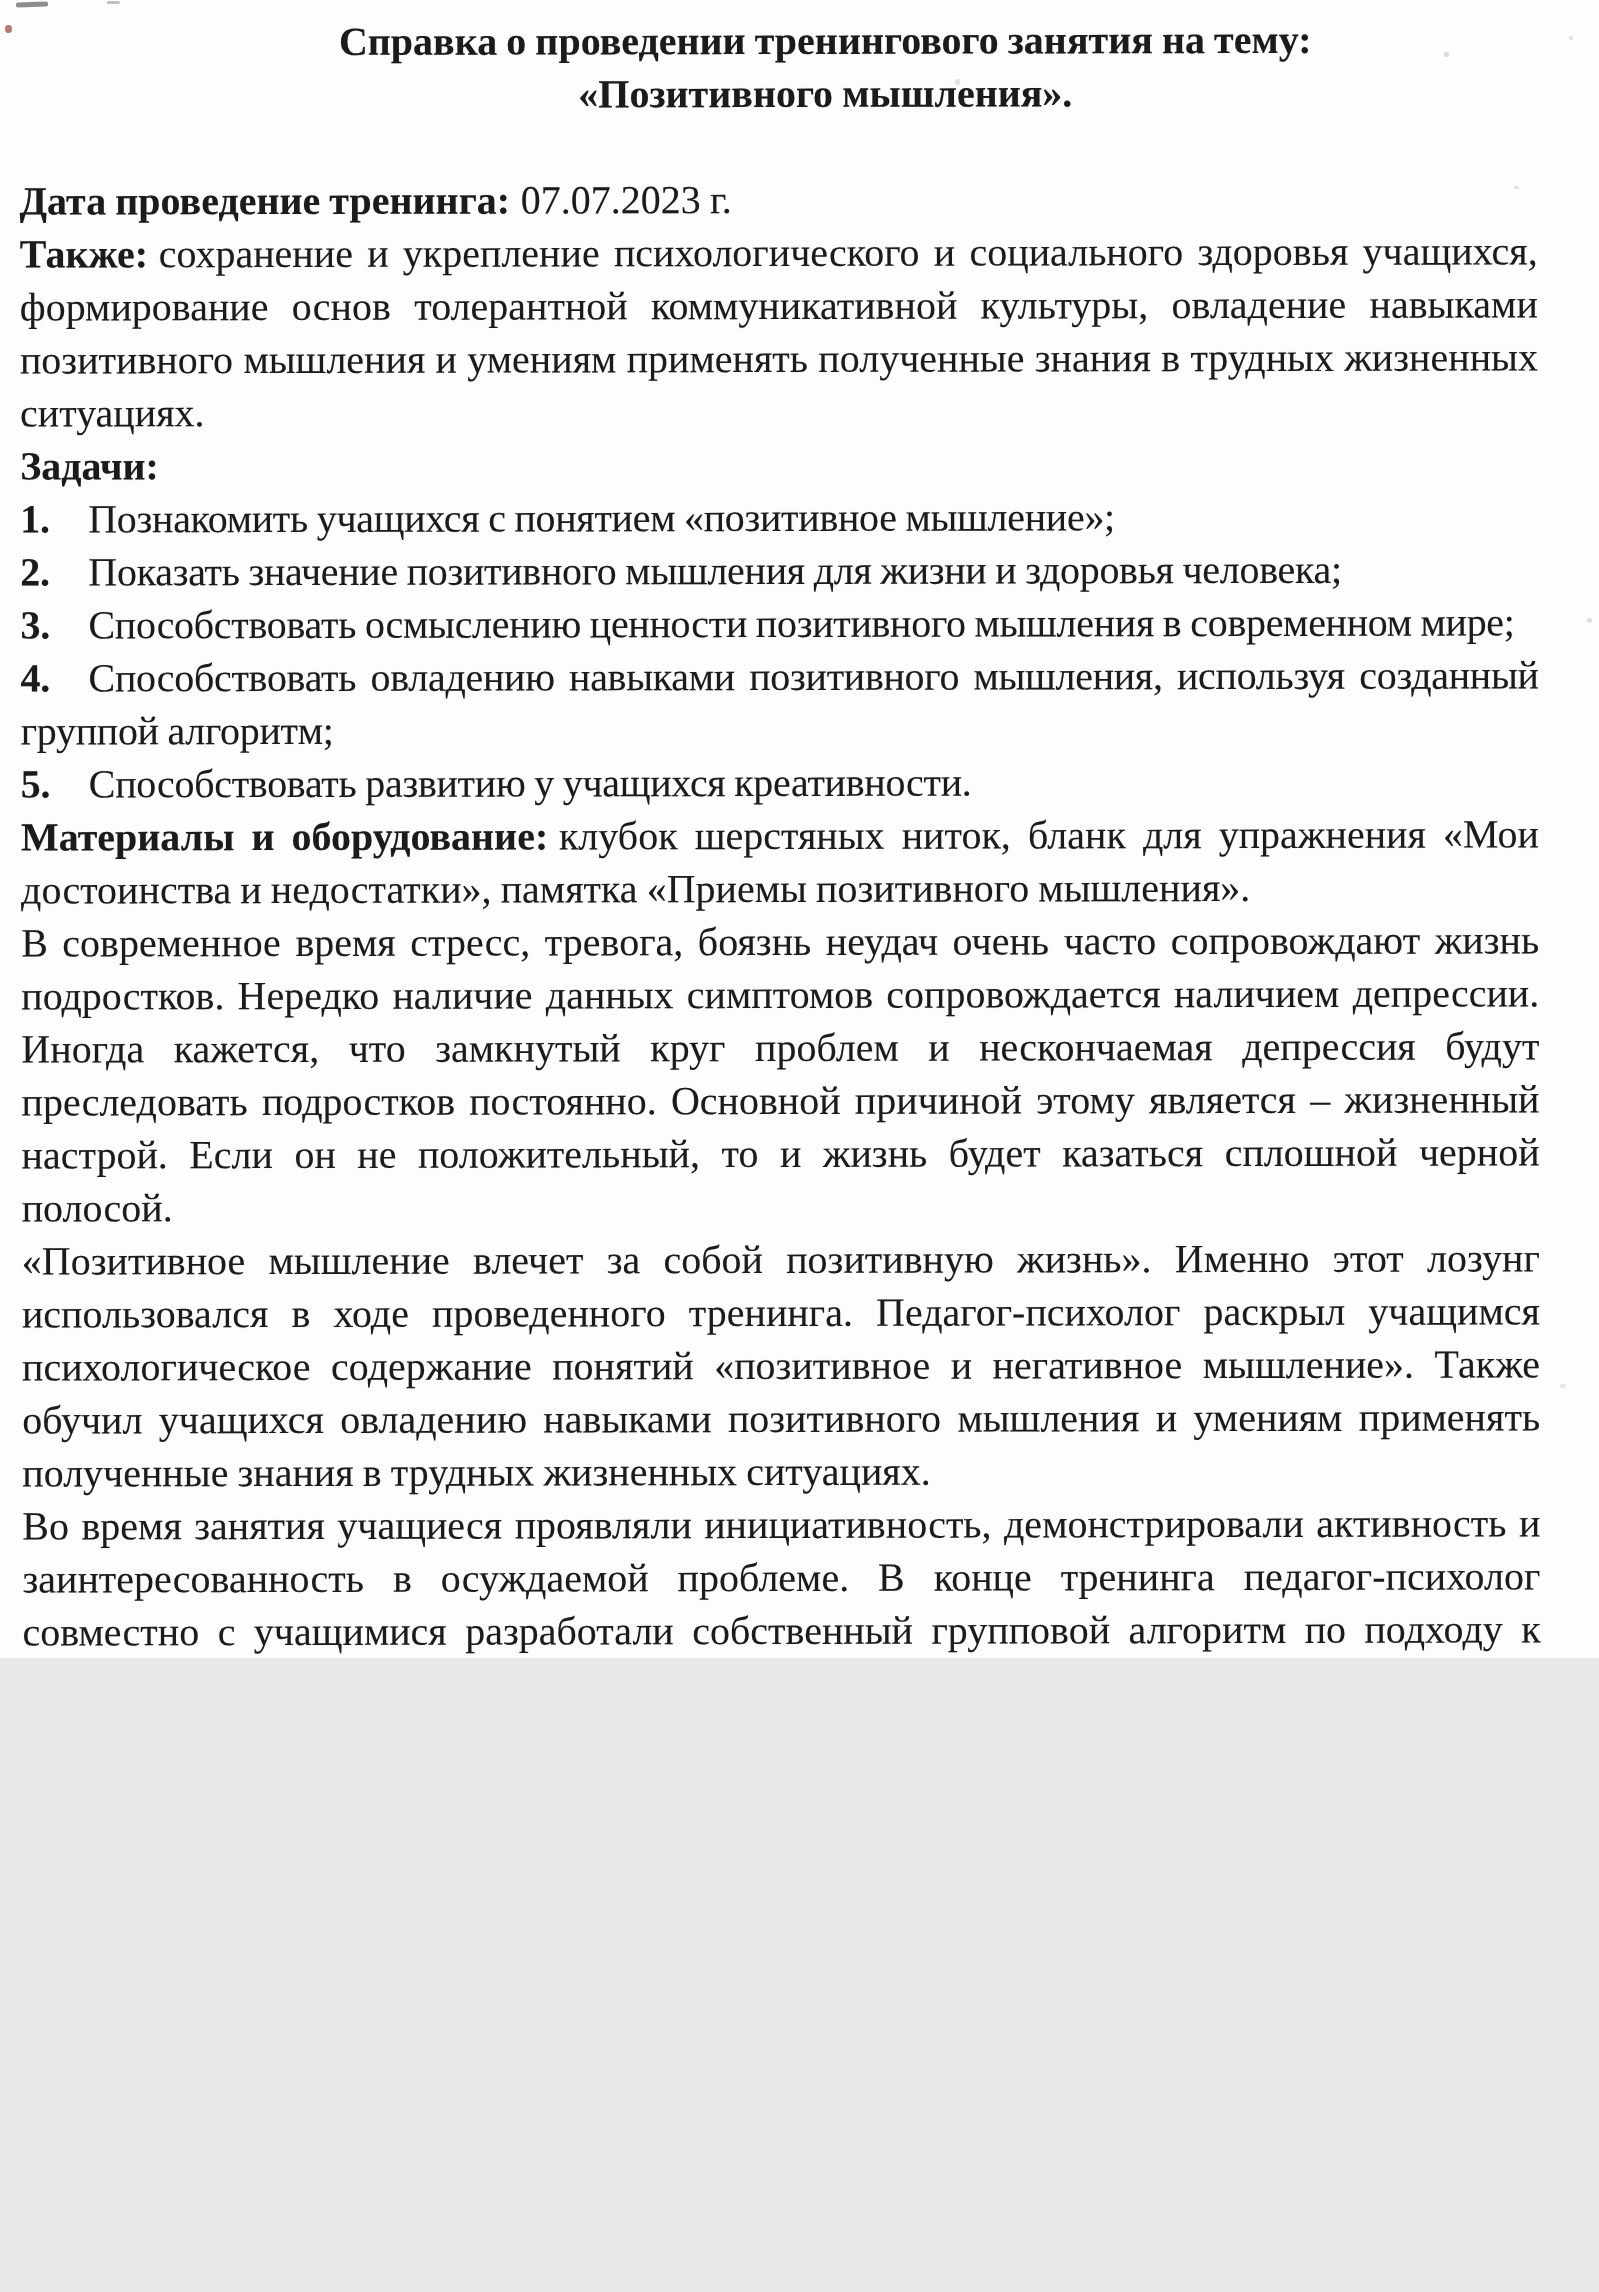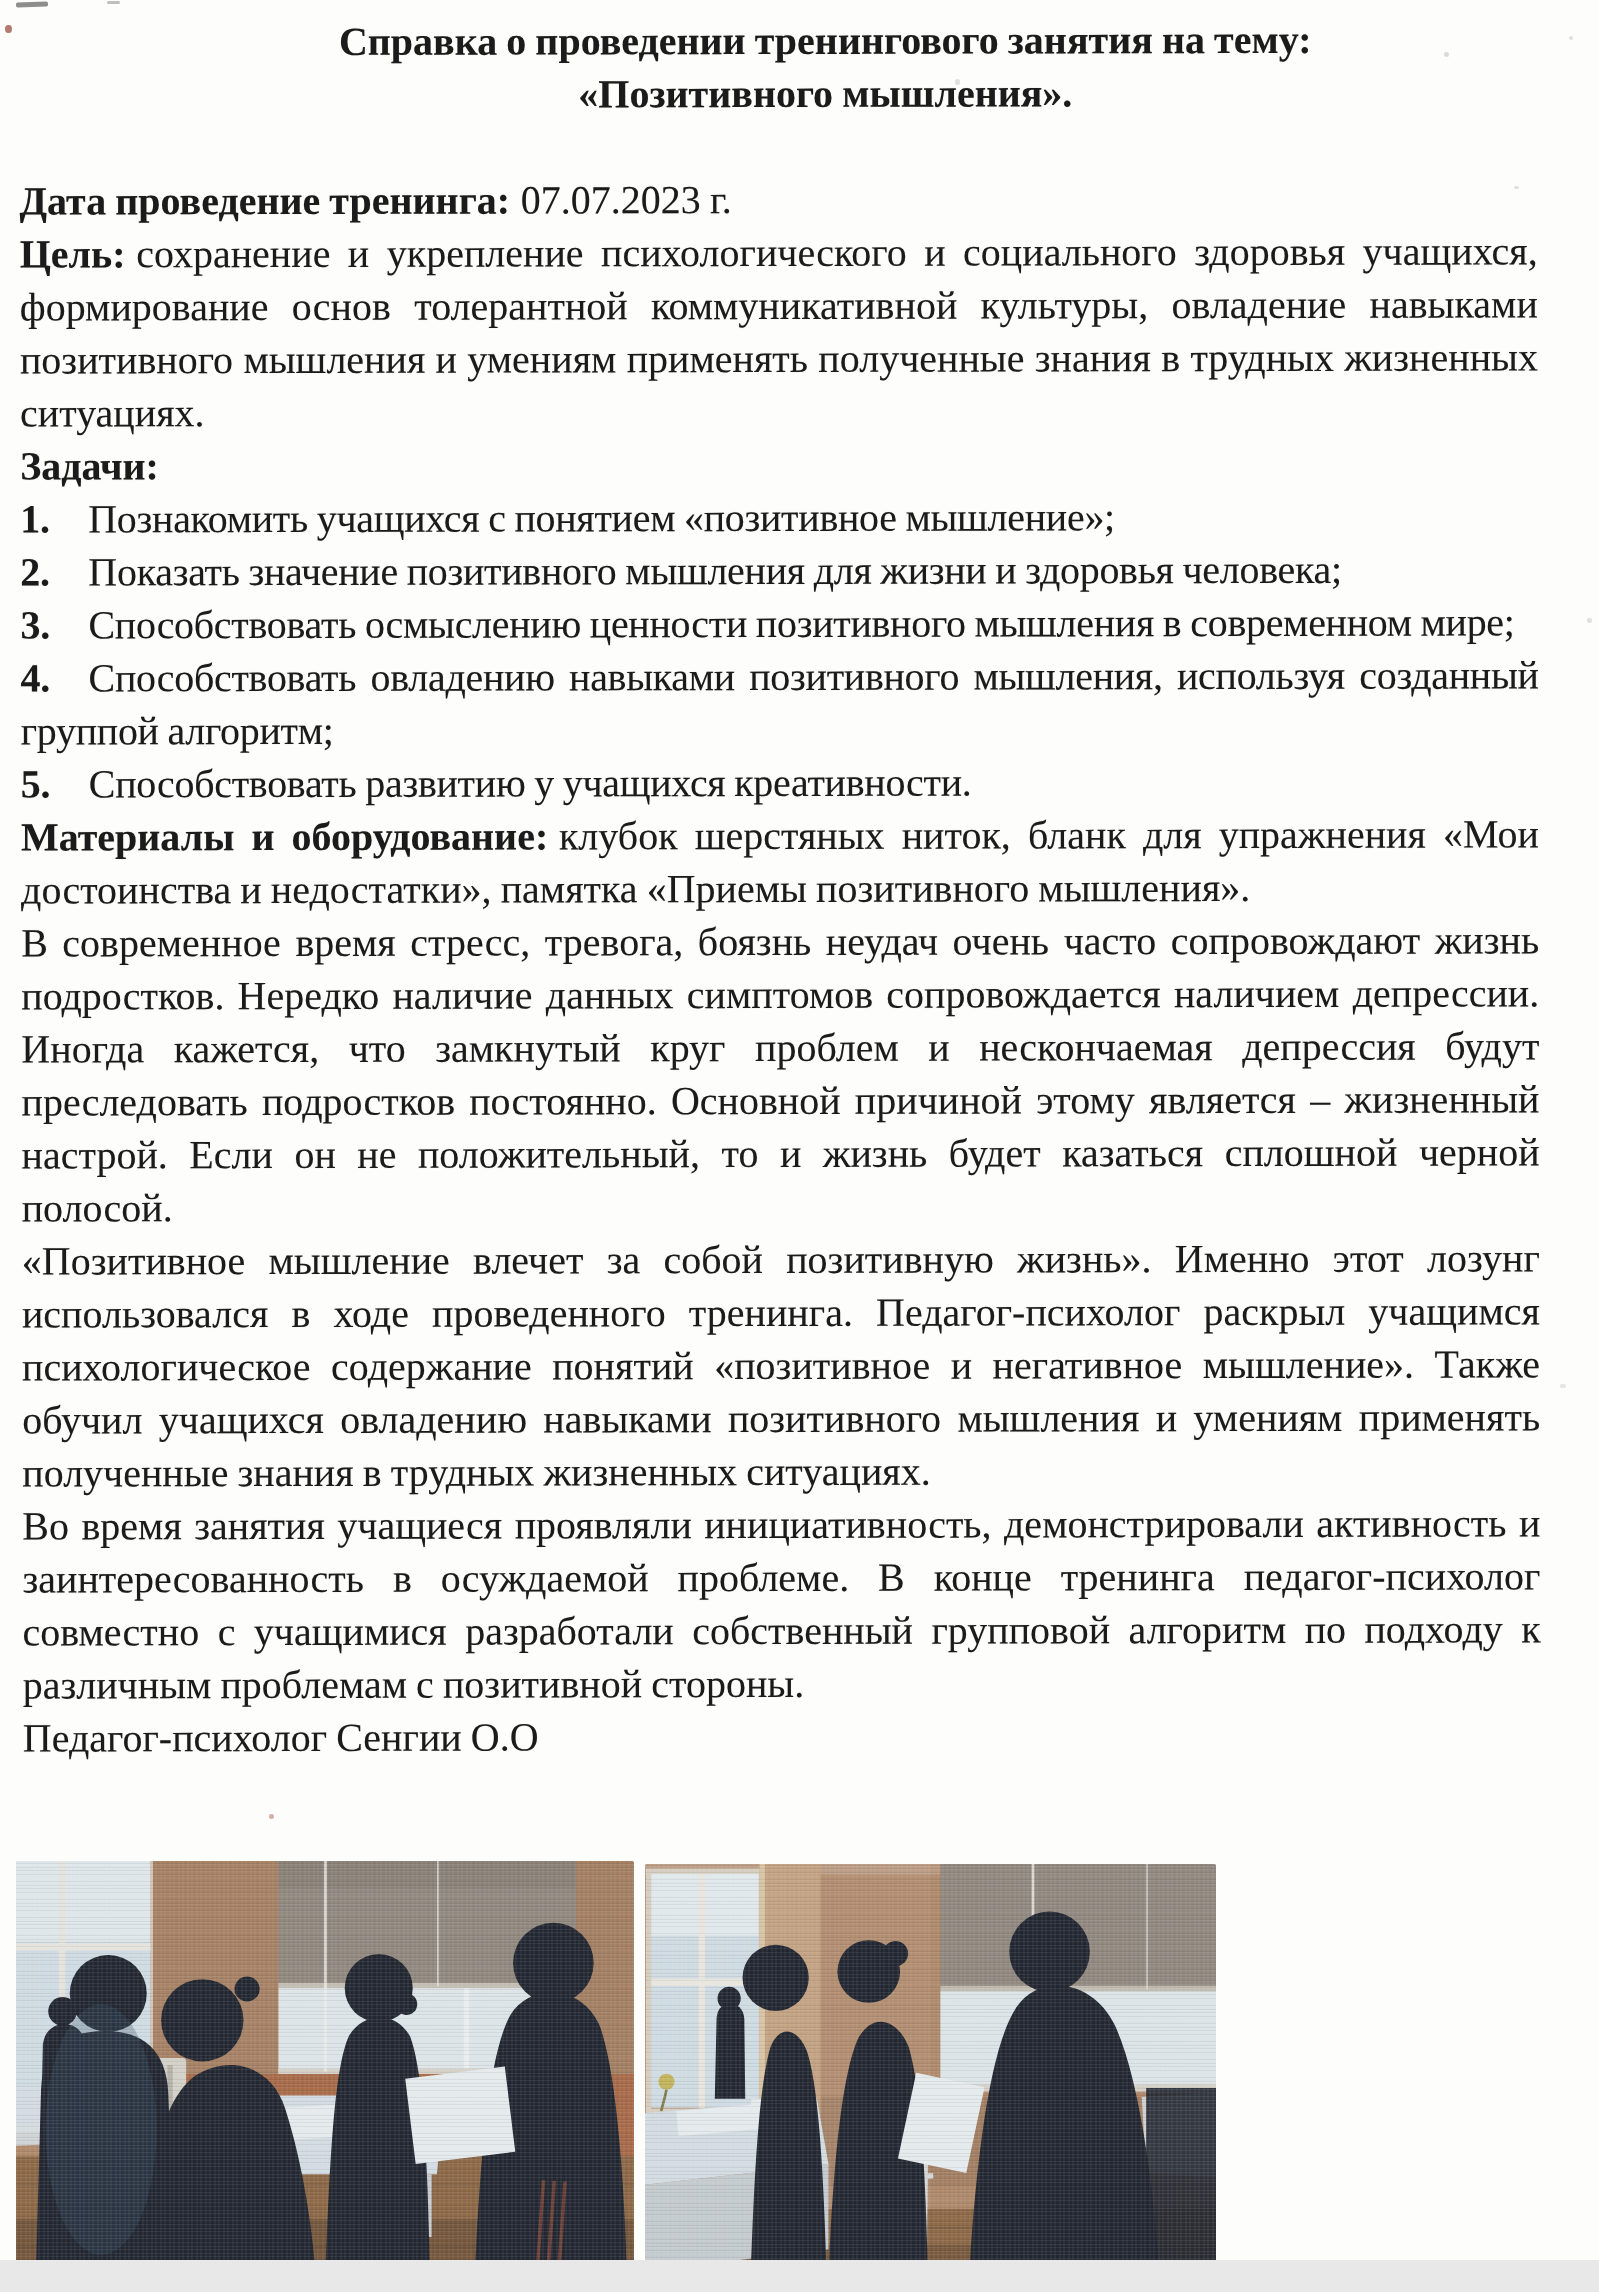--- a/index.html
+++ b/index.html
@@ -1,18 +1,18 @@
 <!DOCTYPE html>
 <html lang="ru" style="font-size:14.3px"><head>
 <meta charset="utf-8">
 <style>
   html,body{margin:0;padding:0;background:#e8e8e8;}
   .page{
     position:relative;
-    width:1600px;height:2260px;
+    width:1600px;height:1658px;
     background:#fdfdfc;
     overflow:hidden;
     font-family:"Liberation Serif","DejaVu Serif",serif;
   }
   
   .doc{
     position:absolute;left:20.6px;top:14.3px;width:1518px;
     font-size:40px;line-height:53px;color:#1b1b1b;
     text-align:justify;word-spacing:-0.9px;
     text-shadow:0 0 0.9px rgba(25,25,25,.28);
@@ -61,21 +61,21 @@
 
   <div class="doc">
 
     <div class="title-block">
       <div class="title">Справка о проведении тренингового занятия на тему:</div>
       <div class="title">«Позитивного мышления».</div>
     </div>
 
     <div class="para"><b class="lead">Дата проведение тренинга:</b><span>07.07.2023 г.</span></div>
 
-    <div class="para"><b class="lead">Цель:</b><span>сохранение и укрепление психологического и социального здоровья учащихся, формирование основ толерантной коммуникативной культуры, овладение навыками позитивного мышления и умениям применять полученные знания в трудных жизненных ситуациях.</span></div>
+    <div class="para"><b class="lead">Также:</b><span>сохранение и укрепление психологического и социального здоровья учащихся, формирование основ толерантной коммуникативной культуры, овладение навыками позитивного мышления и умениям применять полученные знания в трудных жизненных ситуациях.</span></div>
 
     <div class="para bold">Задачи:</div>
 
     <div class="task"><span class="num">1.</span><span>Познакомить учащихся с понятием «позитивное мышление»;</span></div>
     <div class="task"><span class="num">2.</span><span>Показать значение позитивного мышления для жизни и здоровья человека;</span></div>
     <div class="task"><span class="num">3.</span><span>Способствовать осмыслению ценности позитивного мышления в современном мире;</span></div>
     <div class="task"><span class="num">4.</span><span>Способствовать овладению навыками позитивного мышления, используя созданный группой алгоритм;</span></div>
     <div class="task"><span class="num">5.</span><span>Способствовать развитию у учащихся креативности.</span></div>
 
     <div class="para"><b class="lead">Материалы и оборудование:</b><span>клубок шерстяных ниток, бланк для упражнения «Мои достоинства и недостатки», памятка «Приемы позитивного мышления».</span></div>

